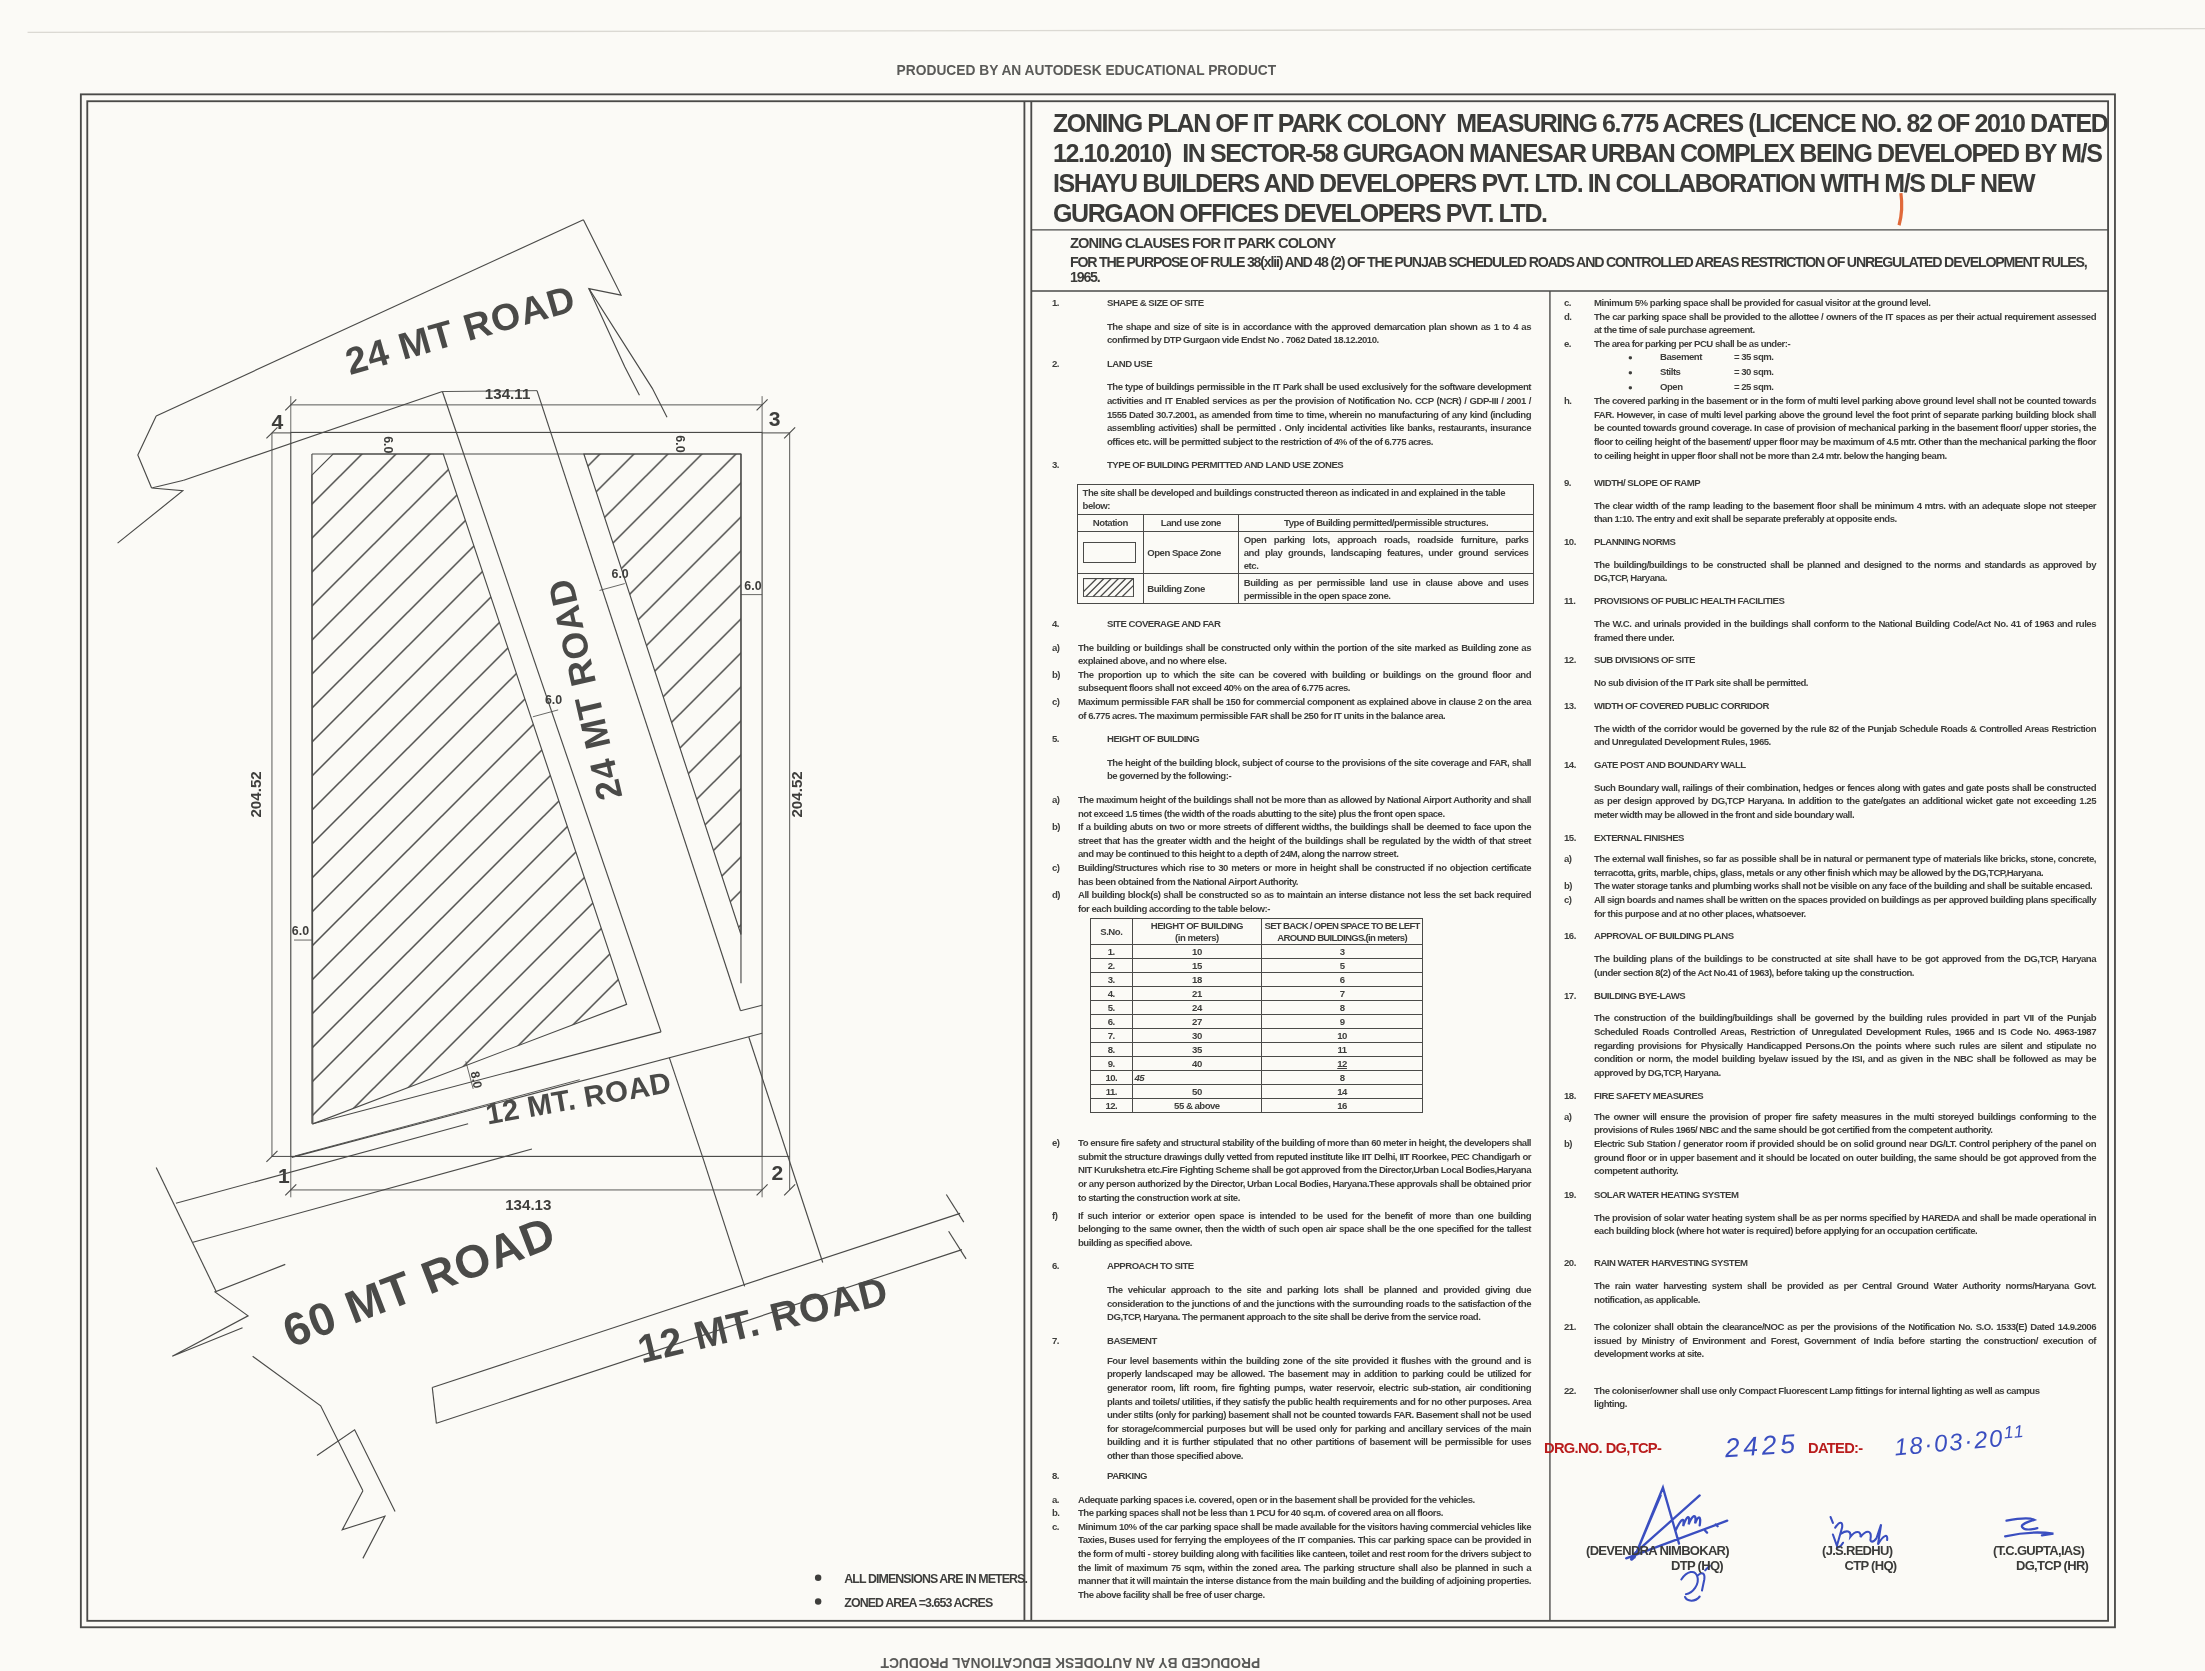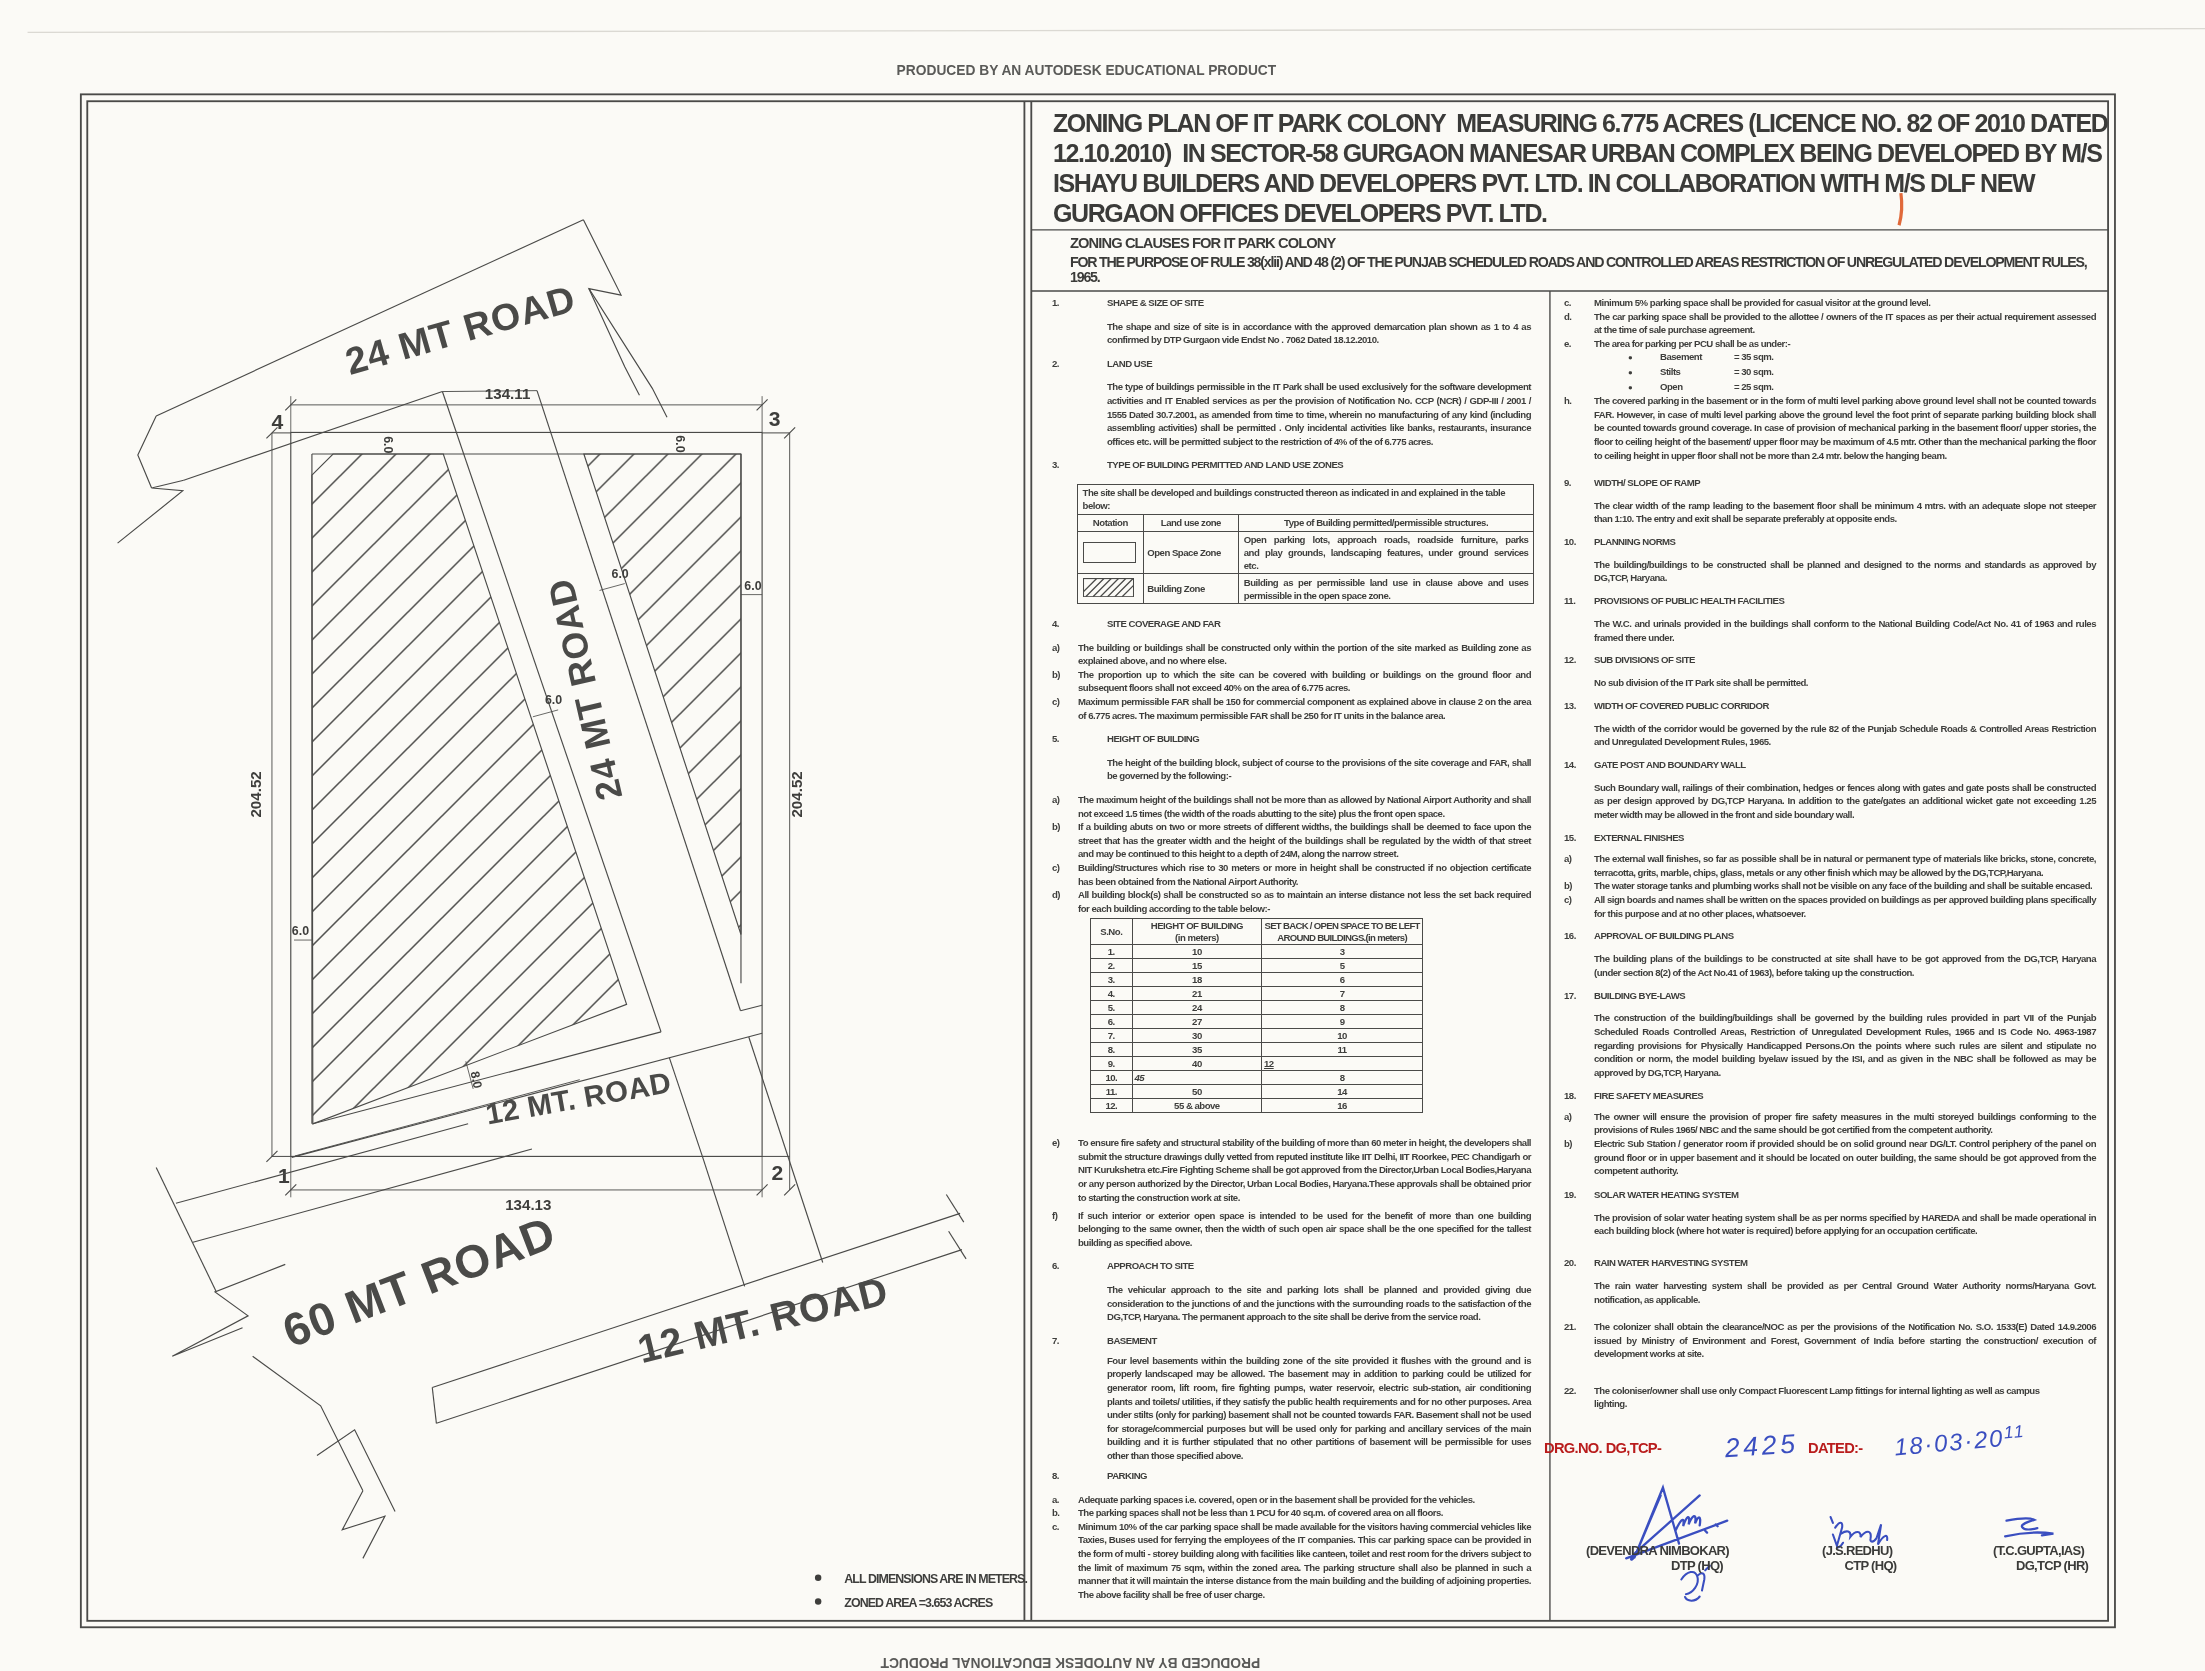--- a/index.html
+++ b/index.html
@@ -324,21 +324,21 @@
             <td style="text-align:center;padding:0.5px 1.8px;">10</td>
           </tr>
 <tr>
             <td style="text-align:center;padding:0.5px 1.8px;">8.</td>
             <td style="text-align:center;padding:0.5px 1.8px;">35</td>
             <td style="text-align:center;padding:0.5px 1.8px;">11</td>
           </tr>
 <tr>
             <td style="text-align:center;padding:0.5px 1.8px;">9.</td>
             <td style="text-align:center;padding:0.5px 1.8px;">40</td>
-            <td style="padding:0.5px 1.8px;text-decoration:underline;">12</td>
+            <td style="text-align:center;padding:0.5px 1.8px;text-decoration:underline;">12</td>
           </tr>
 <tr>
             <td style="text-align:center;padding:0.5px 1.8px;">10.</td>
             <td style="text-align:left;padding:0.5px 1.8px;font-style:italic;">45</td>
             <td style="text-align:center;padding:0.5px 1.8px;">8</td>
           </tr>
 <tr>
             <td style="text-align:center;padding:0.5px 1.8px;">11.</td>
             <td style="text-align:center;padding:0.5px 1.8px;">50</td>
             <td style="text-align:center;padding:0.5px 1.8px;">14</td>

